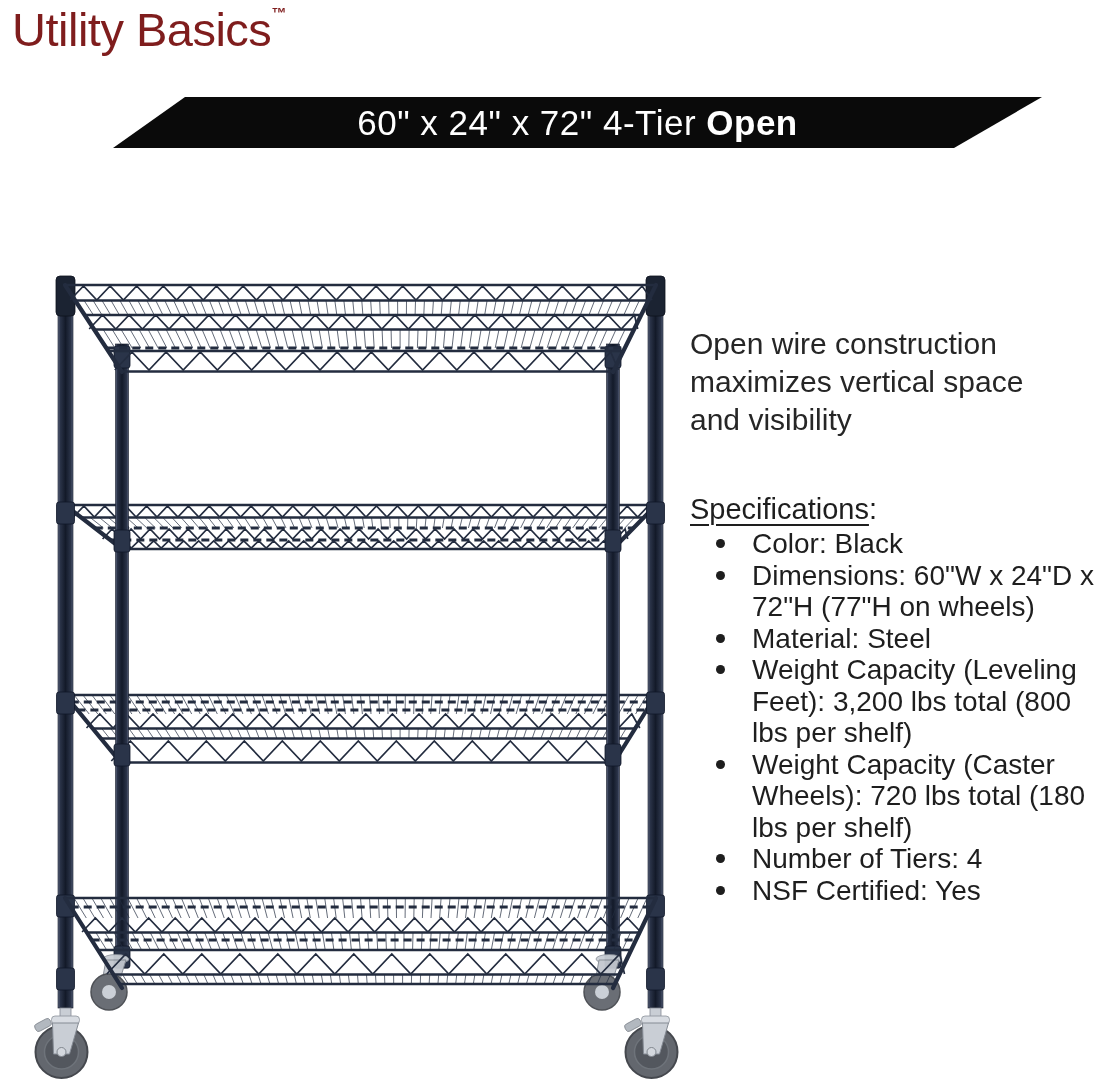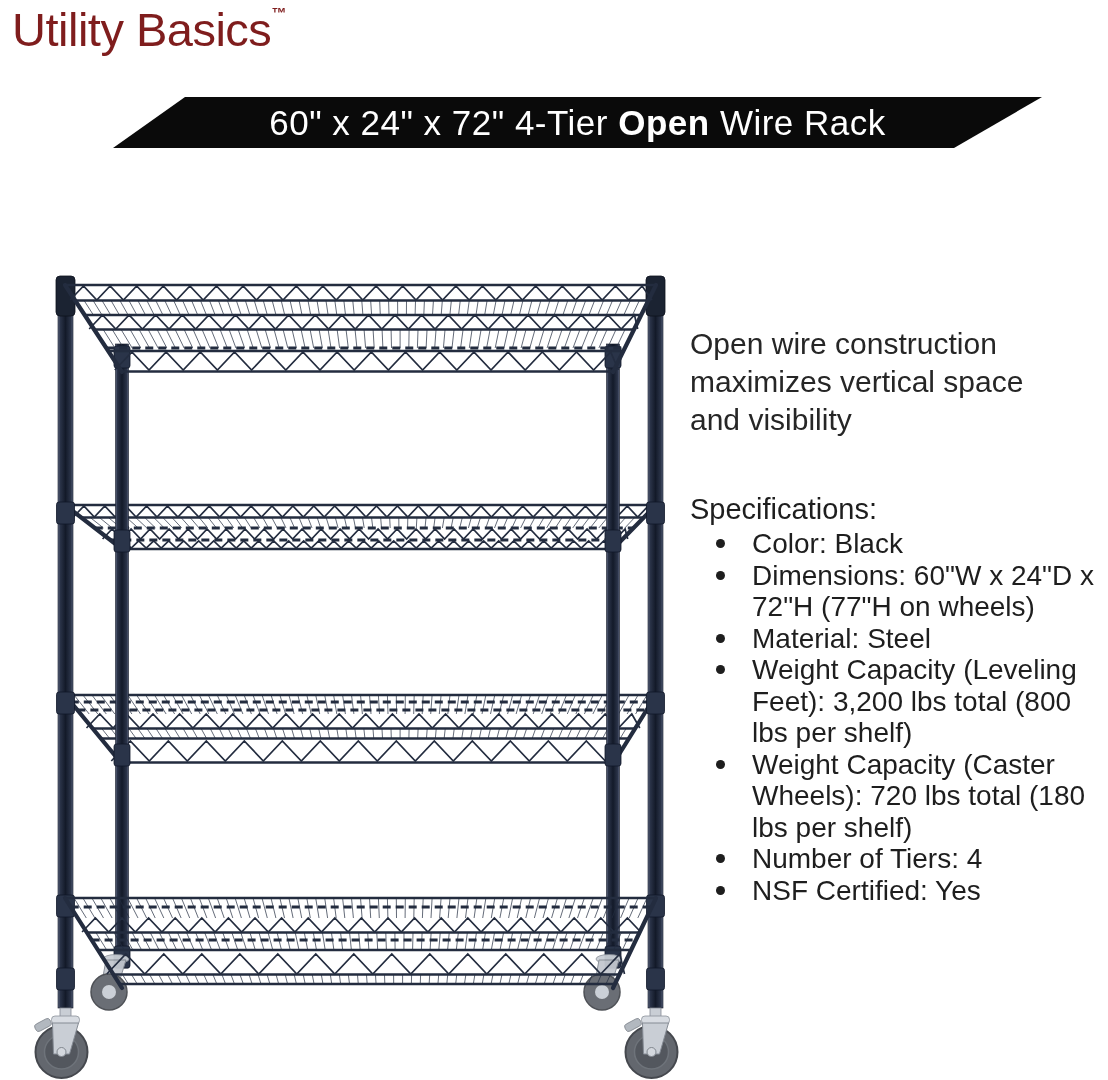--- a/index.html
+++ b/index.html
@@ -25,41 +25,41 @@
   .rack{position:absolute;left:10px;top:262px;width:690px;height:818px;}
   
   .desc{
     position:absolute;left:690px;top:325px;width:420px;
     font-size:30px;line-height:38px;color:#262626;white-space:pre-line;
   }
   .specs{position:absolute;left:690px;top:492px;width:420px;}
   .specs-heading{
     margin:0;font-size:29px;font-weight:400;color:#1e1e1e;line-height:34px;
   }
-  .specs-heading .u{text-underline-offset:5px;text-decoration-thickness:1.5px;}
+  .specs-heading .u{text-decoration:underline;text-underline-offset:5px;text-decoration-thickness:1.5px;}
   ul.specs-list{margin:2px 0 0 0;padding:0;list-style:none;}
   ul.specs-list li{
     position:relative;padding-left:62px;font-size:28px;line-height:31.5px;
     color:#1e1e1e;white-space:pre-line;
   }
   ul.specs-list li::before{
     content:"";position:absolute;left:26px;top:11px;width:9px;height:9px;
     border-radius:50%;background:#1e1e1e;
   }
 </style>
 </head>
 <body>
 
 <div class="logo"><span>Utility Basics</span><sup>™</sup></div>
 
 <div class="banner">
   <svg width="929" height="51" viewBox="0 0 929 51">
     <polygon id="banner-shape" points="72,0 929,0 841,51 0,51" fill="#0a0a0a"></polygon>
   </svg>
-  <div class="banner-title" style="color: rgb(255, 255, 255);"><span>60" x 24" x 72" 4-Tier </span><b>Open</b><span> Wire Rack</span></div>
+  <div class="banner-title" style="color: rgb(255, 255, 255);"><span>60" x 24" x 72" 4-Tier </span><b>Open</b></div>
 </div>
 
 <svg id="rack-svg" class="rack" viewBox="0 0 690 818" role="img" aria-label="60 x 24 x 72 inch 4-tier black wire rack on caster wheels">
     <defs>
       <linearGradient id="gpole" x1="0" y1="0" x2="1" y2="0">
         <stop offset="0" stop-color="#67708a"></stop>
         <stop offset="0.14" stop-color="#2b3449"></stop>
         <stop offset="0.5" stop-color="#131a29"></stop>
         <stop offset="0.86" stop-color="#2b3449"></stop>
         <stop offset="1" stop-color="#5d6680"></stop>

